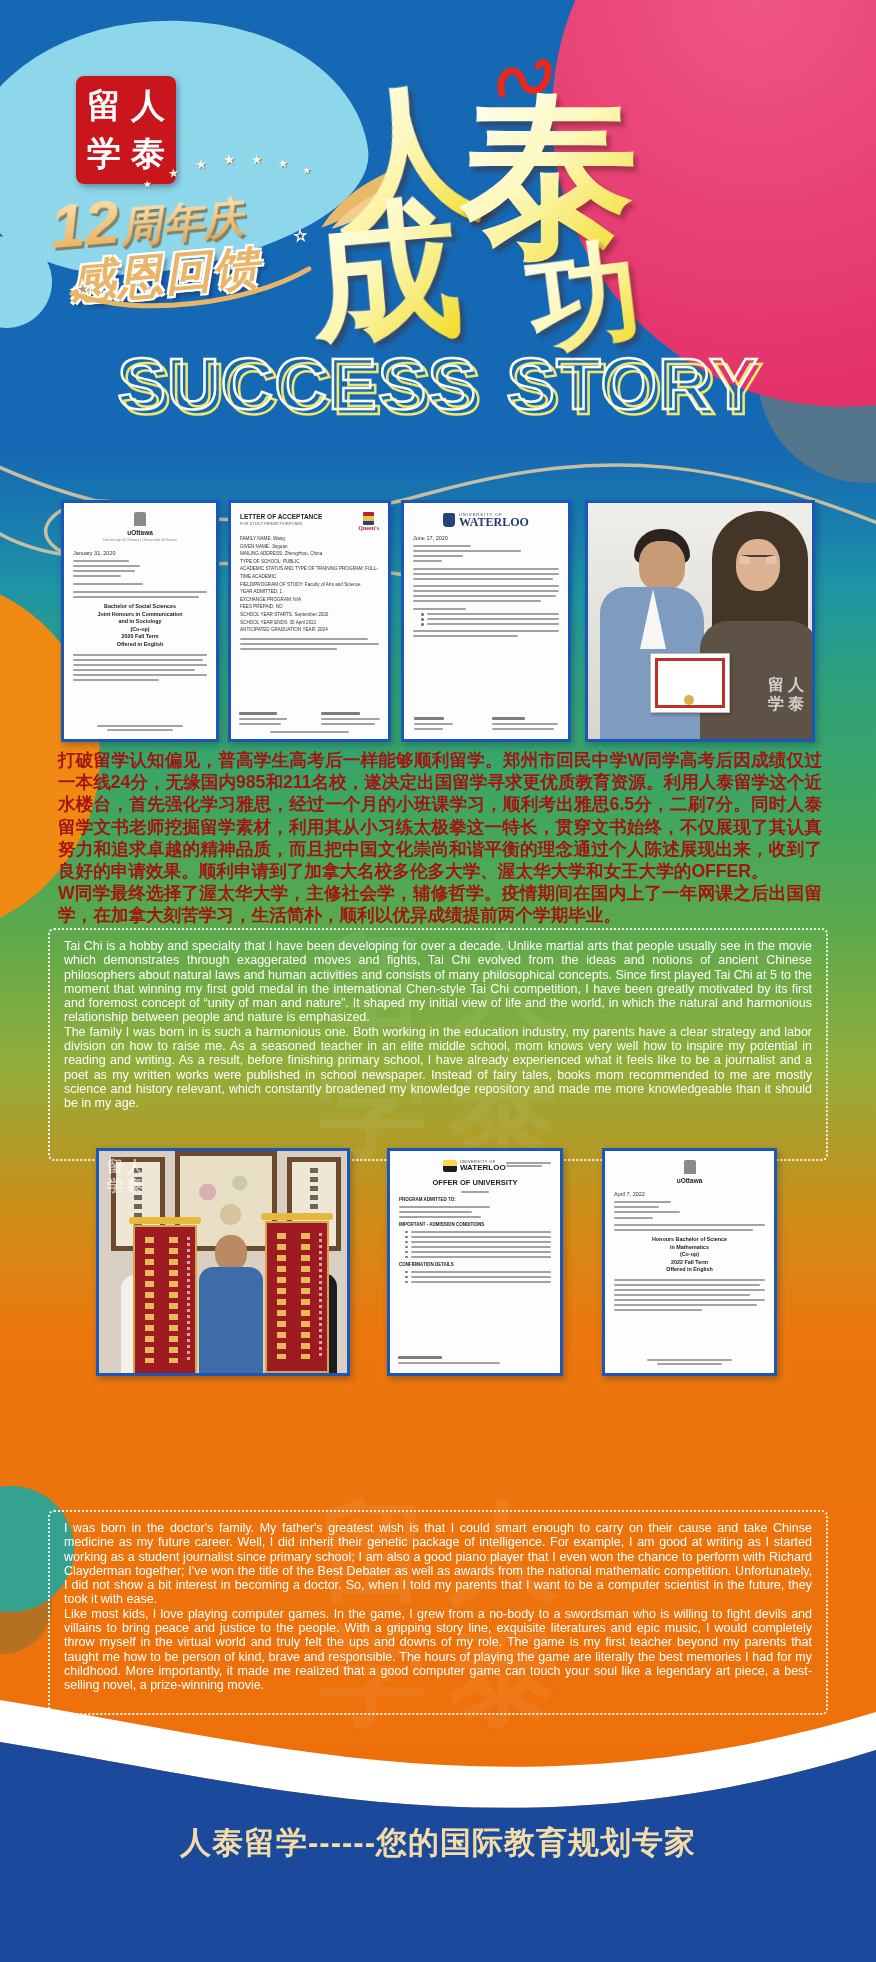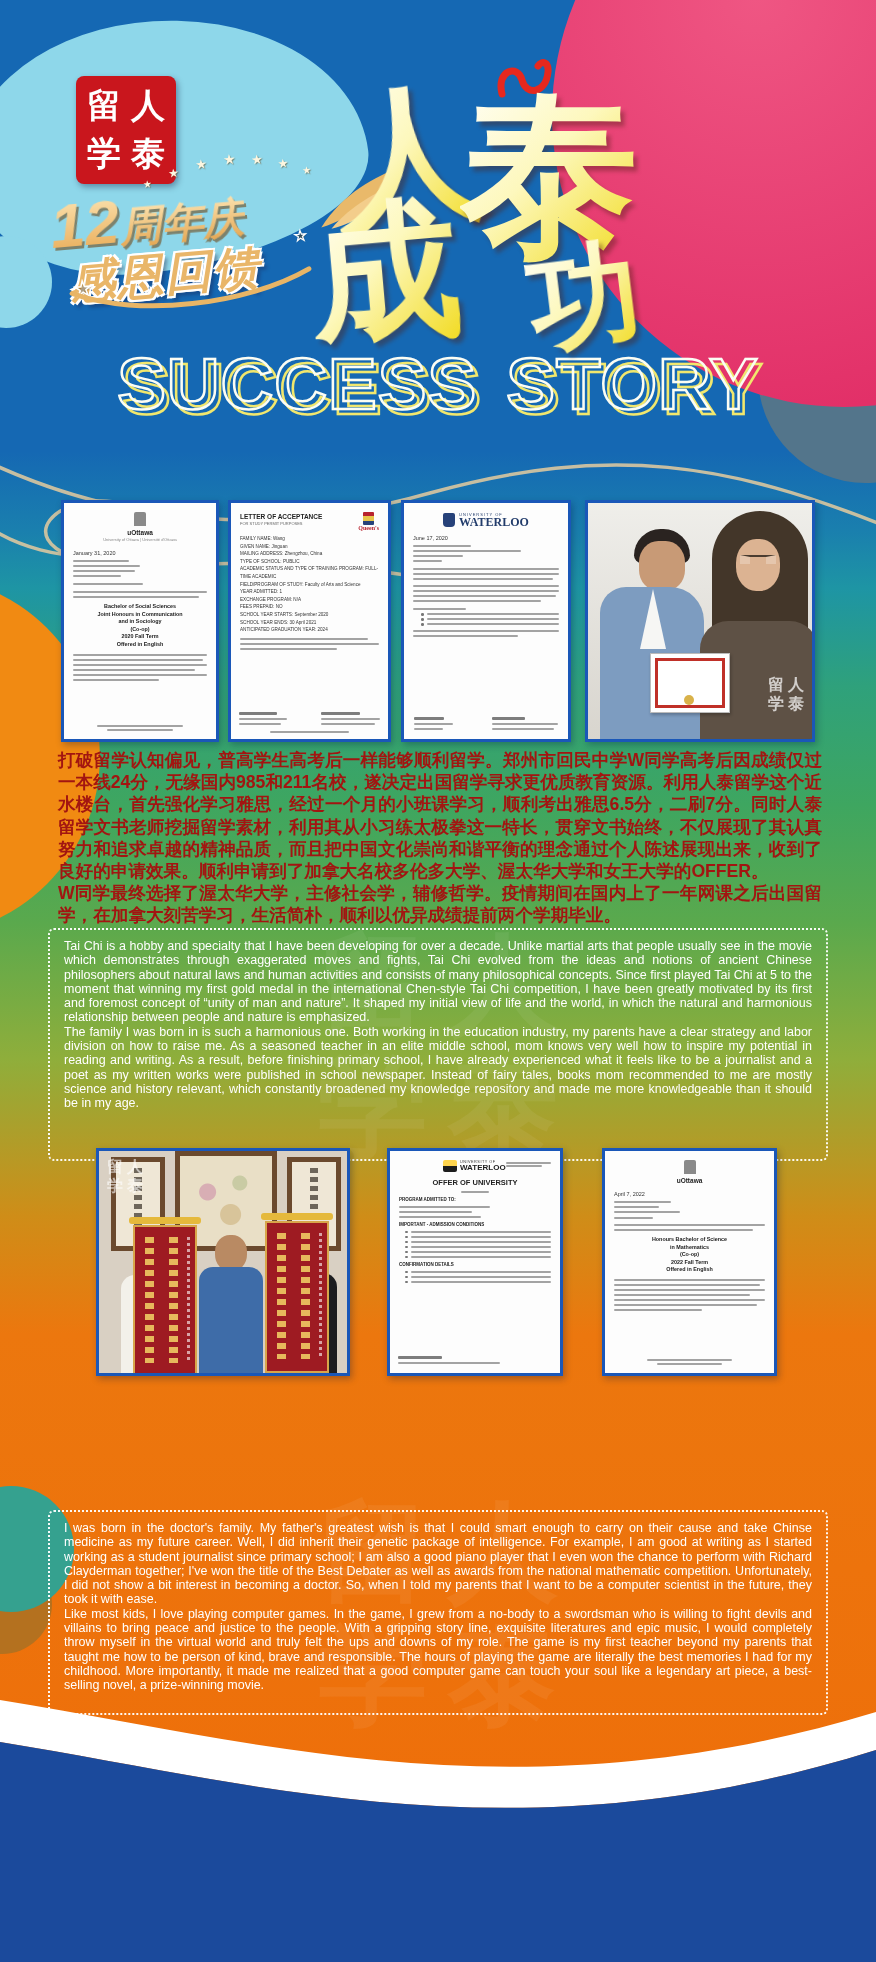--- a/index.html
+++ b/index.html
@@ -527,14 +527,15 @@
         <span>泰</span>
     </div>
     <p>I was born in the doctor's family. My father's greatest wish is that I could smart enough to carry on their cause and take Chinse medicine as my future career. Well, I did inherit their genetic package of intelligence. For example, I am good at writing as I started working as a student journalist since primary school; I am also a good piano player that I even won the chance to perform with Richard Clayderman together; I've won the title of the Best Debater as well as awards from the national mathematic competition. Unfortunately, I did not show a bit interest in becoming a doctor. So, when I told my parents that I want to be a computer scientist in the future, they took it with ease.</p>
     <p>Like most kids, I love playing computer games. In the game, I grew from a no-body to a swordsman who is willing to fight devils and villains to bring peace and justice to the people. With a gripping story line, exquisite literatures and epic music, I would completely throw myself in the virtual world and truly felt the ups and downs of my role. The game is my first teacher beyond my parents that taught me how to be person of kind, brave and responsible. The hours of playing the game are literally the best memories I had for my childhood. More importantly, it made me realized that a good computer game can touch your soul like a legendary art piece, a best-selling novel, a prize-winning movie.</p>
   </div>
 
   <svg class="abs footer-svg" viewBox="0 0 876 272" preserveAspectRatio="none">
     <path d="M0,10 C260,52 520,130 876,22 L876,60 C520,172 260,94 0,52 Z" fill="#ffffff"></path>
     <path d="M0,52 C260,94 520,172 876,60 L876,272 L0,272 Z" fill="#1b4a9c"></path>
   </svg>
+  <div class="abs slogan">人泰留学------您的国际教育规划专家</div>
 
 </div>
 
 </body></html>

